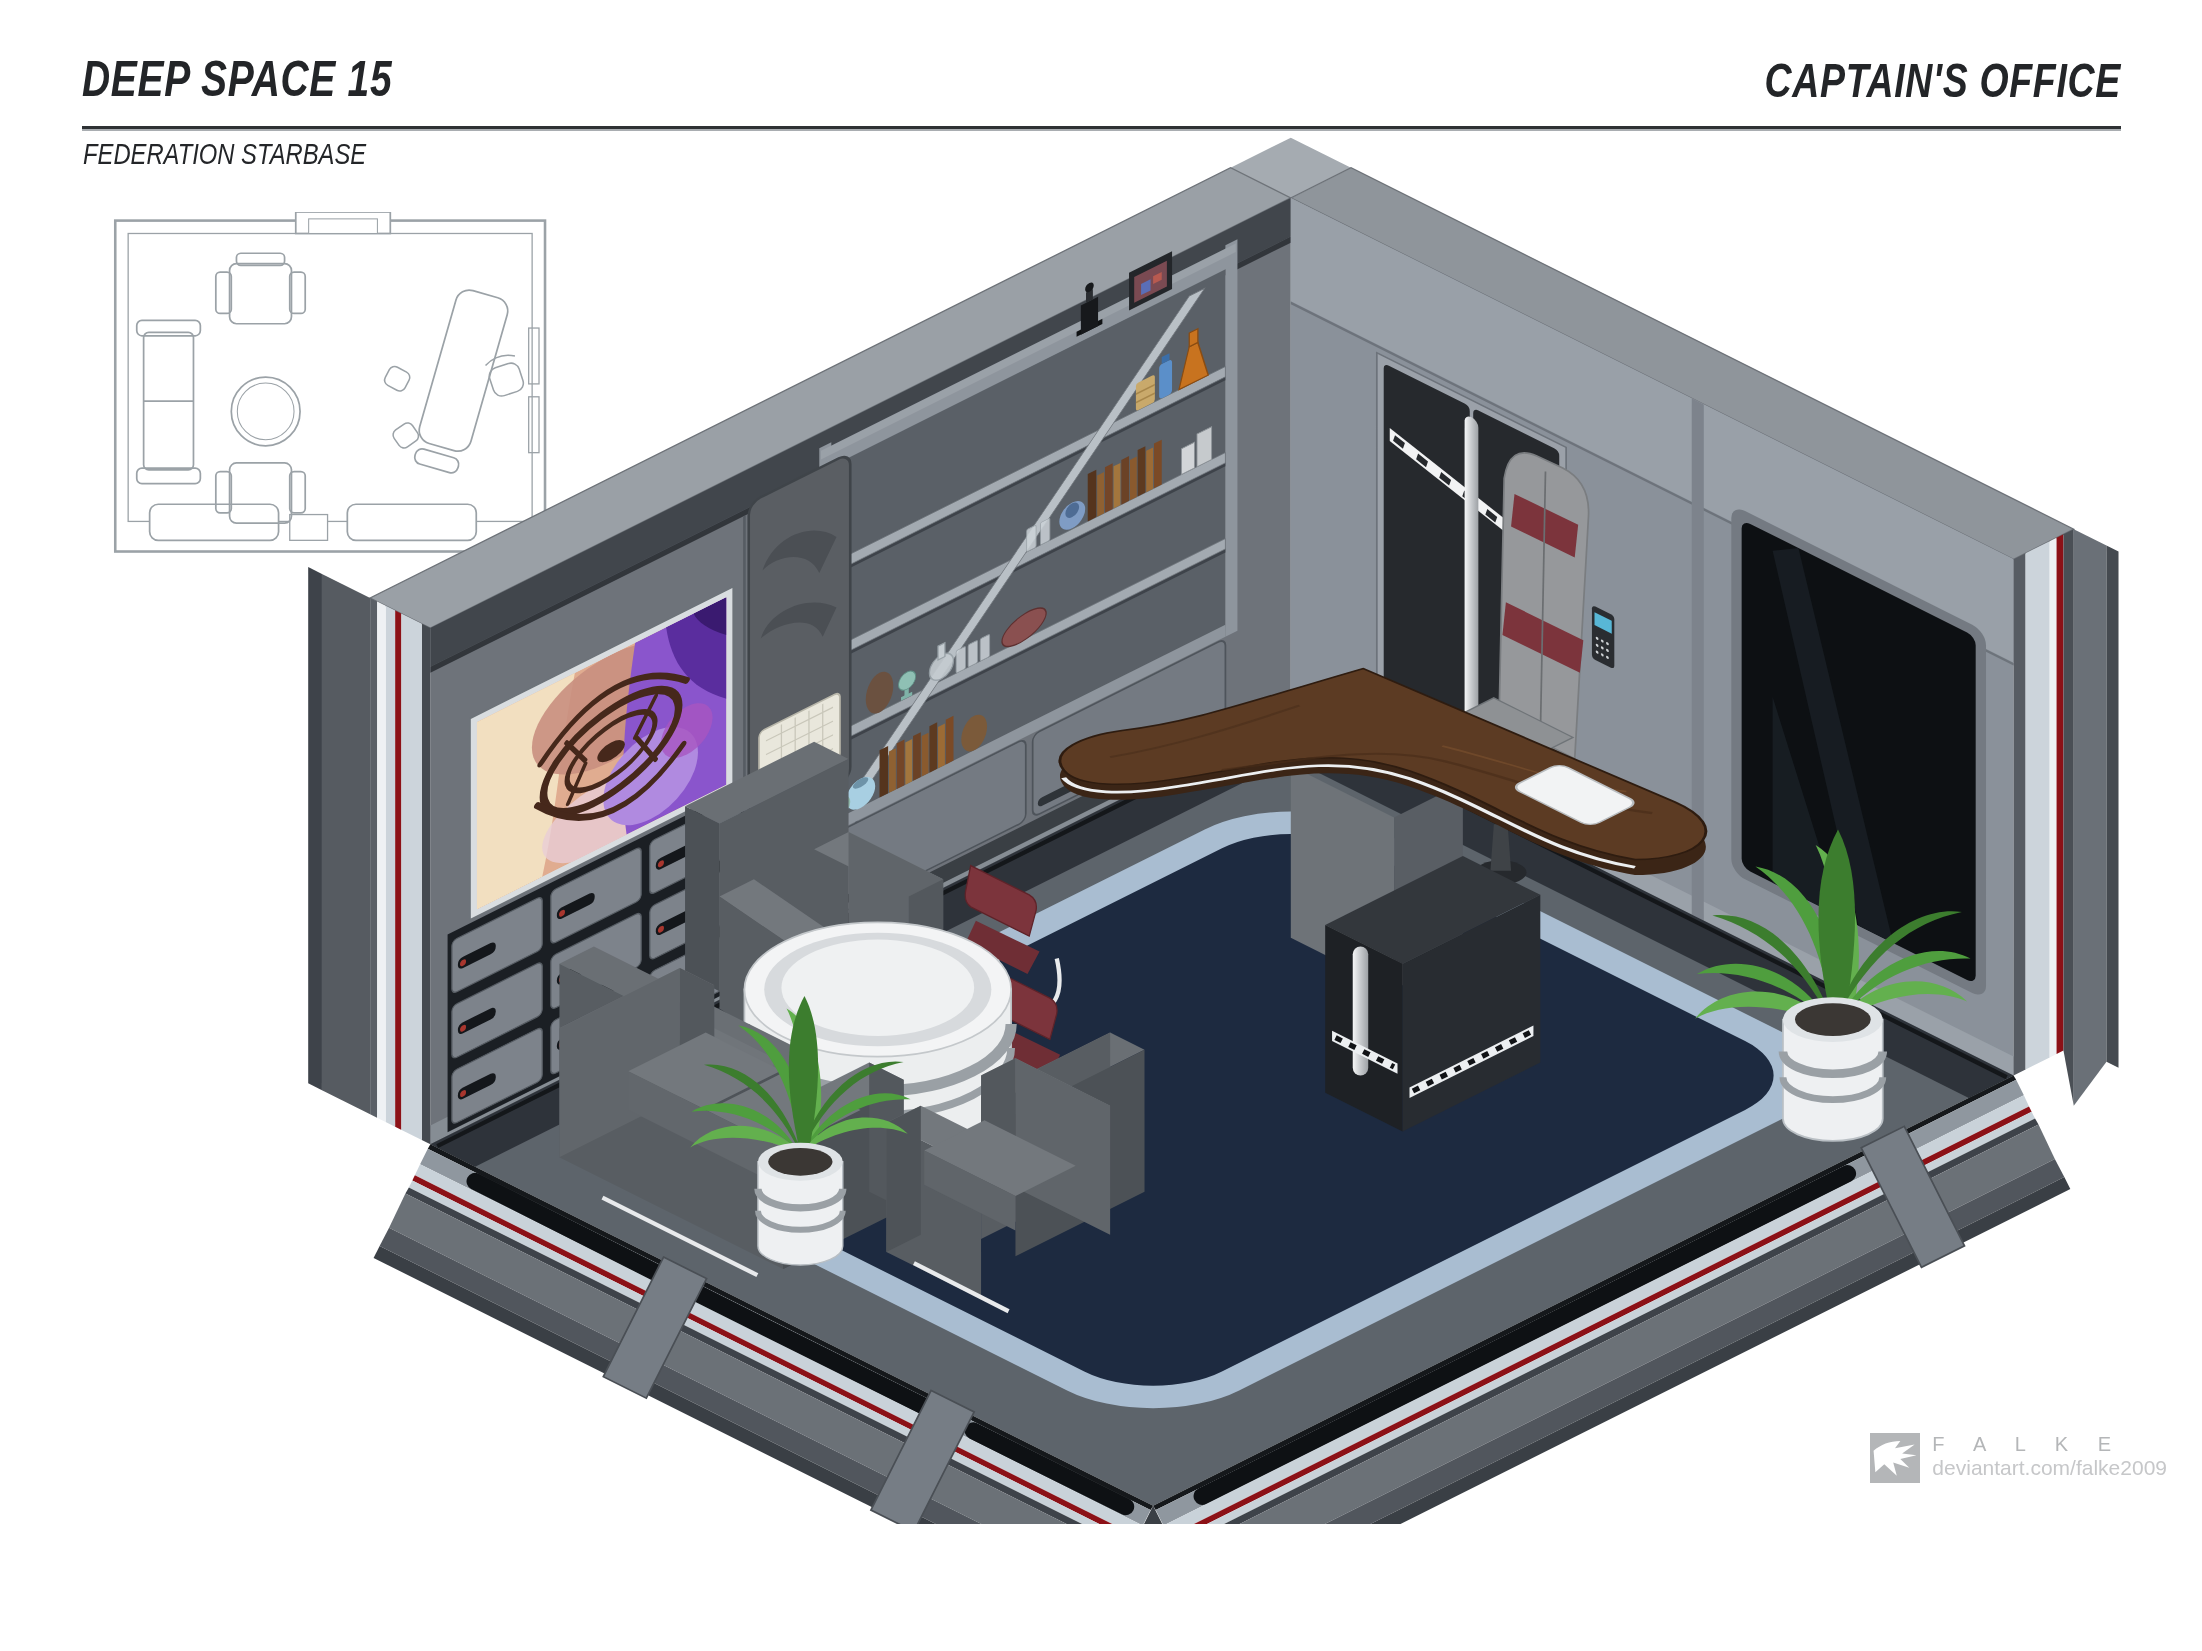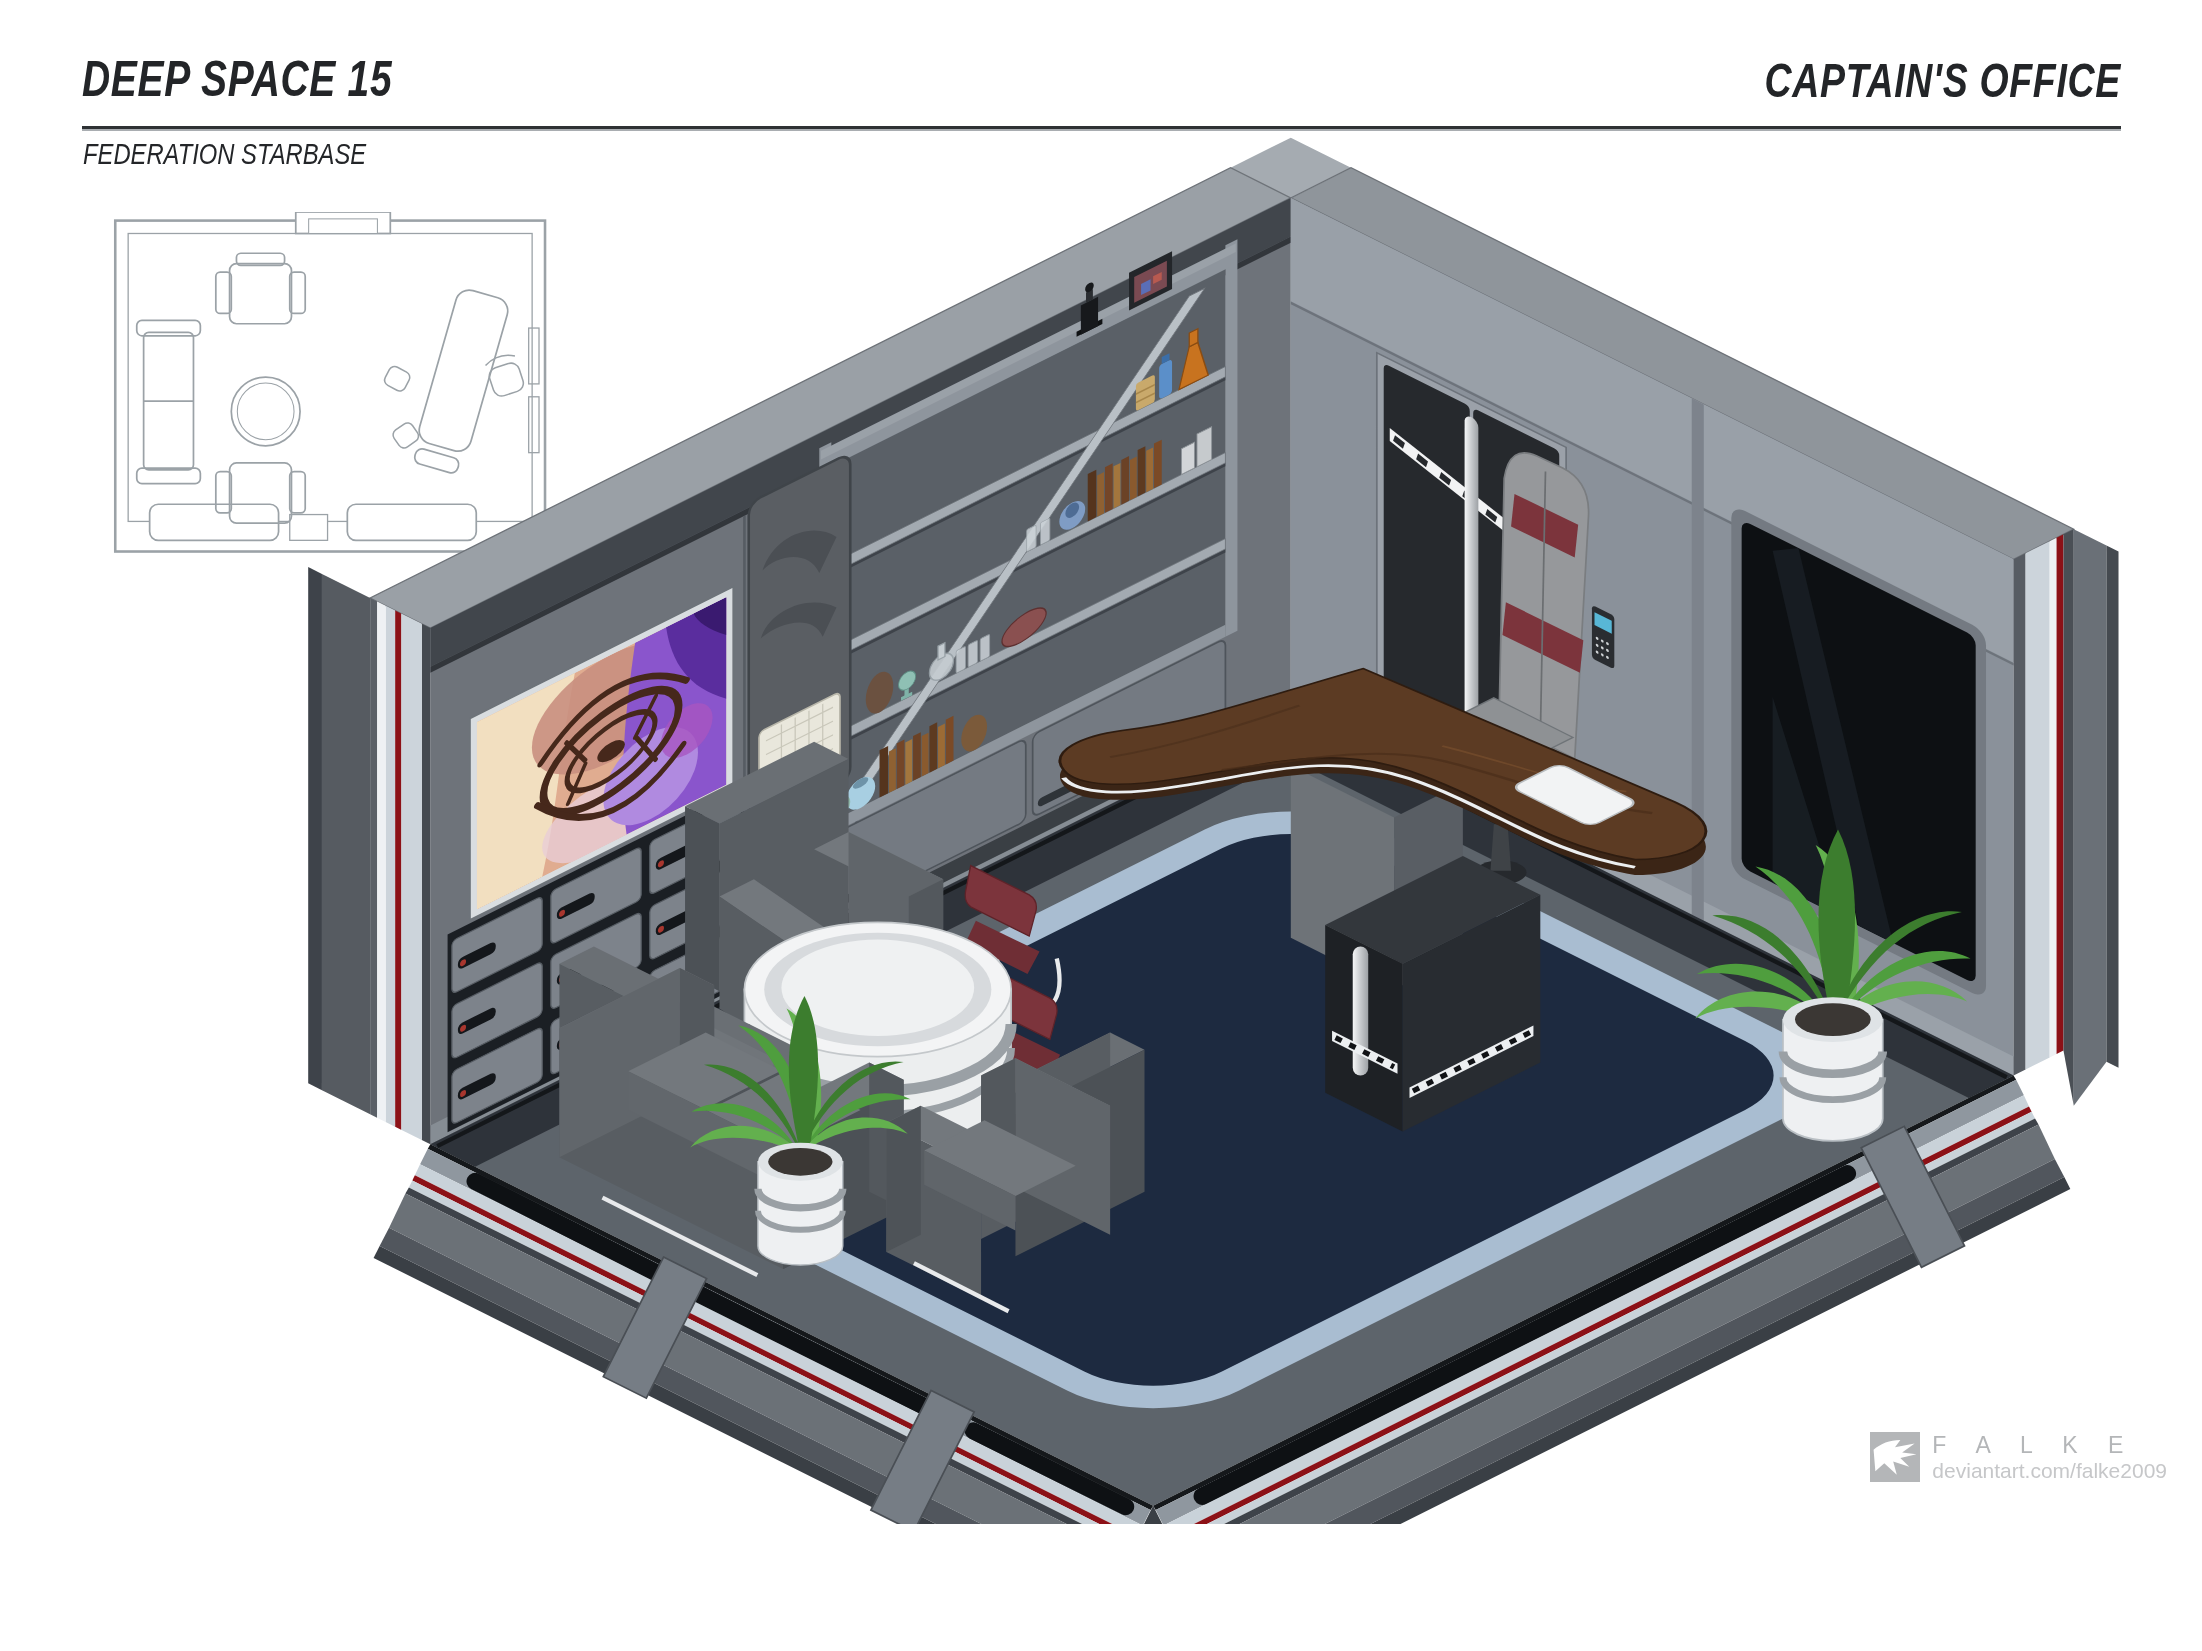--- a/index.html
+++ b/index.html
@@ -31,21 +31,21 @@
              color:var(--pal-ink);transform:scaleX(.78);transform-origin:left top;white-space:nowrap;letter-spacing:0.9px;}
   .hdr-sub{position:absolute;left:83px;top:138px;font-size:29px;font-style:italic;color:var(--pal-ink);
            transform:scaleX(.82);transform-origin:left top;white-space:nowrap;}
   .hdr-room{position:absolute;right:82px;top:53px;font-size:48px;font-weight:bold;font-style:italic;
             color:var(--pal-ink);transform:scaleX(.78);transform-origin:right top;white-space:nowrap;letter-spacing:0.9px;}
   .hdr-rule{position:absolute;left:82px;right:82px;top:126px;height:5.2px;
             background:linear-gradient(var(--pal-rule-dark) 0 55%, #a9adb1 55% 100%);}
   .plan{position:absolute;left:102px;top:212px;}
   .logo{position:absolute;right:36px;bottom:41px;display:flex;gap:12px;align-items:flex-start;}
   .logo-text{display:flex;flex-direction:column;line-height:1.15;}
-  .logo-name{font-size:23px;letter-spacing:12px;color:var(--pal-logo-gray);}
+  .logo-name{font-size:20px;letter-spacing:12px;color:var(--pal-logo-gray);}
   .logo-url{font-size:21px;color:var(--pal-logo-gray-light);}
 </style>
 </head>
 <body>
 
 <div class="page">
 
   <div class="hdr-title">DEEP SPACE 15</div>
   <div class="hdr-rule"></div>
   <div class="hdr-sub">FEDERATION STARBASE</div>

